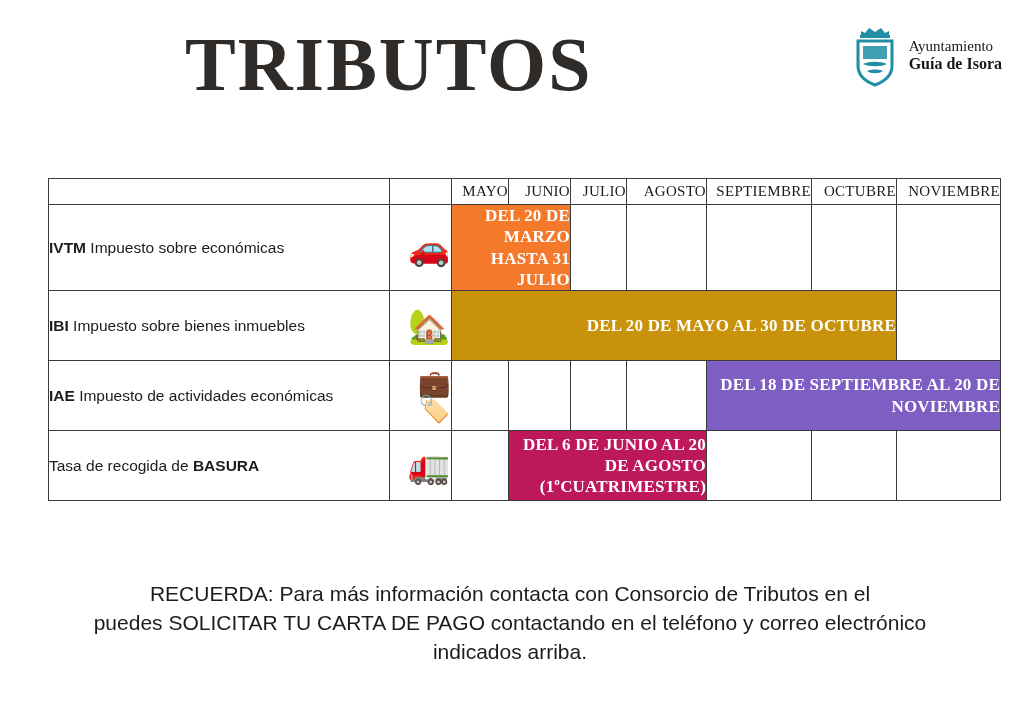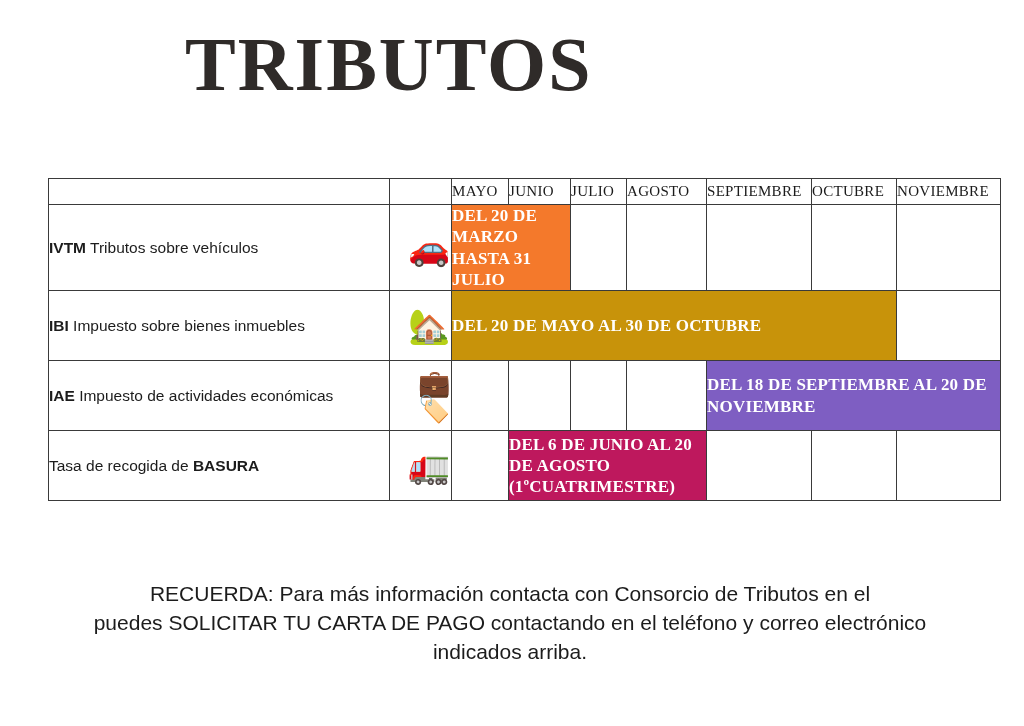--- a/index.html
+++ b/index.html
@@ -66,21 +66,21 @@
     width: 952px;
     table-layout: fixed;
   }
   table.grid td, table.grid th {
     border: 1px solid #3a3a3a;
     padding: 0;
     vertical-align: middle;
   }
   .hdr {
     height: 25px;
-    text-align: left;
+    text-align: right;
     font-family: "Liberation Serif", serif;
     font-size: 15px;
     font-weight: normal;
     color: #1b1b1b;
     letter-spacing: .3px;
   }
   .corner { border: 1px solid #3a3a3a; }
 
   .rowlabel {
     padding: 0 14px;
@@ -95,21 +95,21 @@
     text-align: right;
     font-size: 34px;
     line-height: 1;
   }
 
   .bar {
     color: #ffffff;
     font-family: "Liberation Serif", serif;
     font-weight: bold;
     font-size: 17px;
-    text-align: left;
+    text-align: right;
     line-height: 1.25;
     letter-spacing: .2px;
     border: 1px solid #3a3a3a;
   }
   .empty { background: #ffffff; }
 
   
   .footer {
     position: absolute;
     left: 0;
@@ -121,20 +121,40 @@
     color: #1c1c1c;
   }
   .footer b { font-weight: bold; }
 </style>
 </head>
 <body>
 
 <div class="header">
   <div class="title">TRIBUTOS</div>
 
+  <div class="logo">
+    <div class="crest">
+      <svg viewBox="0 0 52 68" width="52" height="68" xmlns="http://www.w3.org/2000/svg">
+        <g>
+
+          <path d="M12 13 L12 9 L16 11 L20 6 L26 10 L32 6 L36 11 L40 9 L40 13 Z" fill="#1f8ea6"></path>
+          <rect x="11" y="13" width="30" height="3" fill="#1f8ea6"></rect>
+
+          <path d="M9 19 L43 19 L43 44 C43 54 34 60 26 63 C18 60 9 54 9 44 Z" fill="#ffffff" stroke="#1f8ea6" stroke-width="3"></path>
+          <rect x="14" y="24" width="24" height="13" fill="#1f8ea6" opacity="0.85"></rect>
+          <path d="M14 42 C20 39 32 39 38 42 C32 45 20 45 14 42 Z" fill="#1f8ea6"></path>
+          <path d="M18 49 C22 47 30 47 34 49 C30 52 22 52 18 49 Z" fill="#1f8ea6"></path>
+        </g>
+      </svg>
+    </div>
+    <div class="crest-text">
+      <div class="l1">Ayuntamiento</div>
+      <div class="l2">Guía de Isora</div>
+    </div>
+  </div>
 </div>
 
 <div class="table-wrap">
   <table class="grid">
     <colgroup>
       <col style="width:341px">
       <col style="width:62px">
       <col style="width:57px">
       <col style="width:62px">
       <col style="width:56px">
@@ -152,21 +172,21 @@
       <th class="hdr">JUNIO</th>
       <th class="hdr">JULIO</th>
       <th class="hdr">AGOSTO</th>
       <th class="hdr">SEPTIEMBRE</th>
       <th class="hdr">OCTUBRE</th>
       <th class="hdr">NOVIEMBRE</th>
     </tr>
 
     <tr>
       <td class="rowlabel">
-        <span style="font-weight:bold">IVTM</span><span> Tributos sobre vehículos</span>
+        <span style="font-weight:bold">IVTM</span><span> Impuesto sobre económicas</span>
       </td>
       <td class="icon-cell">🚗</td>
       <td class="bar" colspan="2" style="background:#f4792b">DEL 20 DE MARZO HASTA 31 JULIO</td>
       <td class="empty"></td>
       <td class="empty"></td>
       <td class="empty"></td>
       <td class="empty"></td>
       <td class="empty"></td>
     </tr>
 

